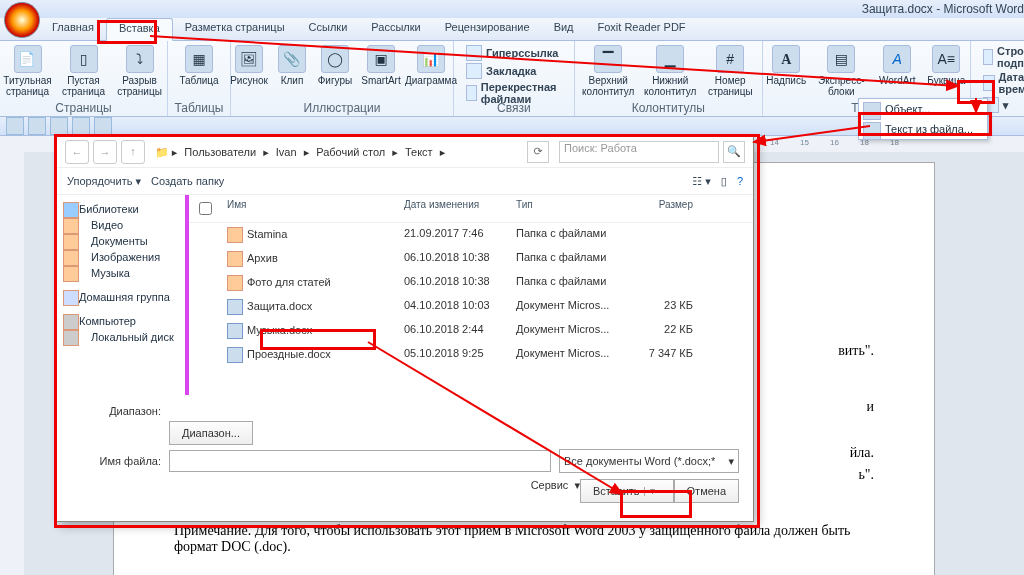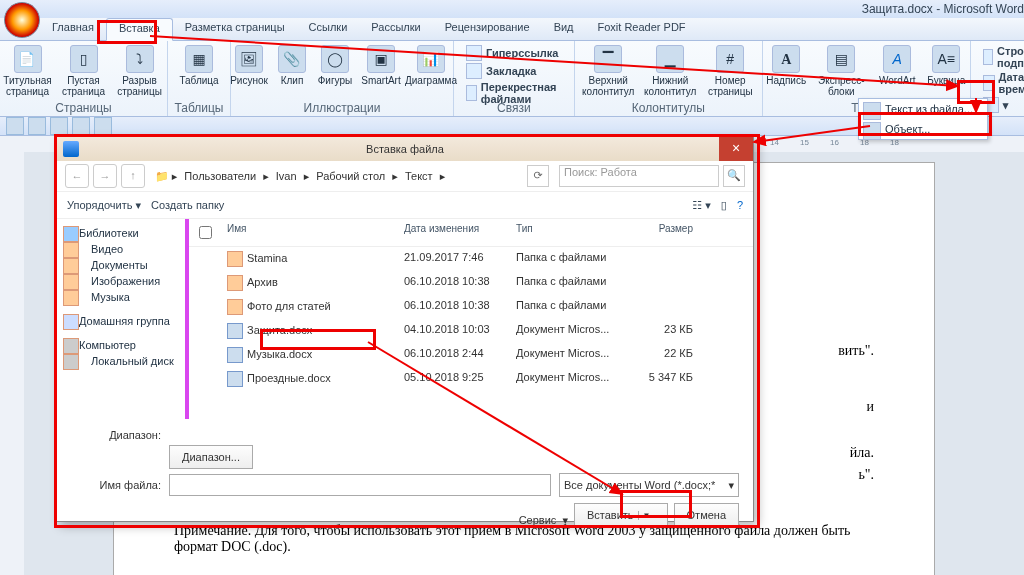--- a/index.html
+++ b/index.html
@@ -52,21 +52,21 @@
 .c-date{width:100px}
 .c-type{width:105px}
 .c-size{width:60px;text-align:right}
 .flr{display:flex;font-size:11px;color:#333}
 .flr .fi{width:14px;height:14px;background:#fc9;border:1px solid #d97;display:inline-block;margin-right:4px;vertical-align:middle}
 .flr .fi.doc{background:#cde;border-color:#79c}
 .dlg-bottom{padding:6px 14px}
 .fld{display:flex;align-items:center;gap:8px;margin:4px 0}
 .fld label{width:90px;text-align:right;color:#333}
 .fld input{flex:1;height:20px;border:1px solid #aaa;padding:0 4px}
-.btnrow{display:flex;justify-content:flex-end;gap:6px;align-items:flex-end;margin-top:6px}
+.btnrow{display:flex;justify-content:flex-end;align-items:flex-start;margin-top:6px}
 .wbtn{height:22px;border:1px solid #aaa;background:linear-gradient(#fdfdfd,#eee);padding:0 12px;font-size:11px;display:flex;align-items:center}
 .split{border-left:1px solid #aaa;padding:0 4px;margin-left:4px;font-size:8px}
 .sel{width:170px;height:22px;border:1px solid #aaa;padding:0 4px;display:flex;align-items:center;justify-content:space-between}
 .rbox{border:3px solid #e00;position:absolute;z-index:30;pointer-events:none}
 svg.arrows{position:absolute;left:0;top:0;z-index:29;pointer-events:none}
 </style>
 </head>
 <body>
 
 <div class="office-btn"></div>
@@ -228,30 +228,25 @@
   <div class="page">
     <p style="margin-top:140px;text-align:right">вить".</p>
     <p style="margin-top:40px;text-align:right">и</p>
     <p style="margin-top:30px;text-align:right">йла.</p>
     <p style="text-align:right">ь".</p>
     <p style="margin-top:40px">Примечание. Для того, чтобы использовать этот приём в Microsoft Word 2003 у защищенного файла должен быть формат DOC (.doc).</p>
   </div>
 </div>
 
 <div class="dropdown">
+  <div><i class="ic"></i><span>Объект...</span></div>
   <div><i class="ic"></i><span>Текст из файла...</span></div>
-  <div><i class="ic"></i><span>Объект...</span></div>
 </div>
 
 <div class="dlg">
-  <div class="dlg-title">
-    <div class="dlg-icon"></div>
-    <span>Вставка файла</span>
-    <div class="dlg-close">×</div>
-  </div>
   <div class="dlg-nav">
     <div class="navarr">←</div>
     <div class="navarr">→</div>
     <div class="navarr">↑</div>
     <div class="crumb">
       📁 ▸ <span>Пользователи</span> ▸ <span>Ivan</span> ▸ <span>Рабочий стол</span> ▸ <span>Текст</span> ▸
     </div>
     <div class="refresh">⟳</div>
     <div class="searchbox">Поиск: Работа</div>
     <div class="refresh">🔍</div>
@@ -319,21 +314,21 @@
             <div class="c-name"><i class="fi doc"></i>Музыка.docx</div>
             <div class="c-date">06.10.2018 2:44</div>
             <div class="c-type">Документ Micros...</div>
             <div class="c-size">22 КБ</div>
           </div>
           <div class="flr">
             <div class="c-chk"></div>
             <div class="c-name"><i class="fi doc"></i>Проездные.docx</div>
             <div class="c-date">05.10.2018 9:25</div>
             <div class="c-type">Документ Micros...</div>
-            <div class="c-size">5 347 КБ</div>
+            <div class="c-size">7 347 КБ</div>
           </div>
         </div>
     </div>
   </div>
   <div class="dlg-bottom">
     <div class="fld">
         <label>Диапазон:</label>
       </div>
     <div class="fld">
         <label></label>

